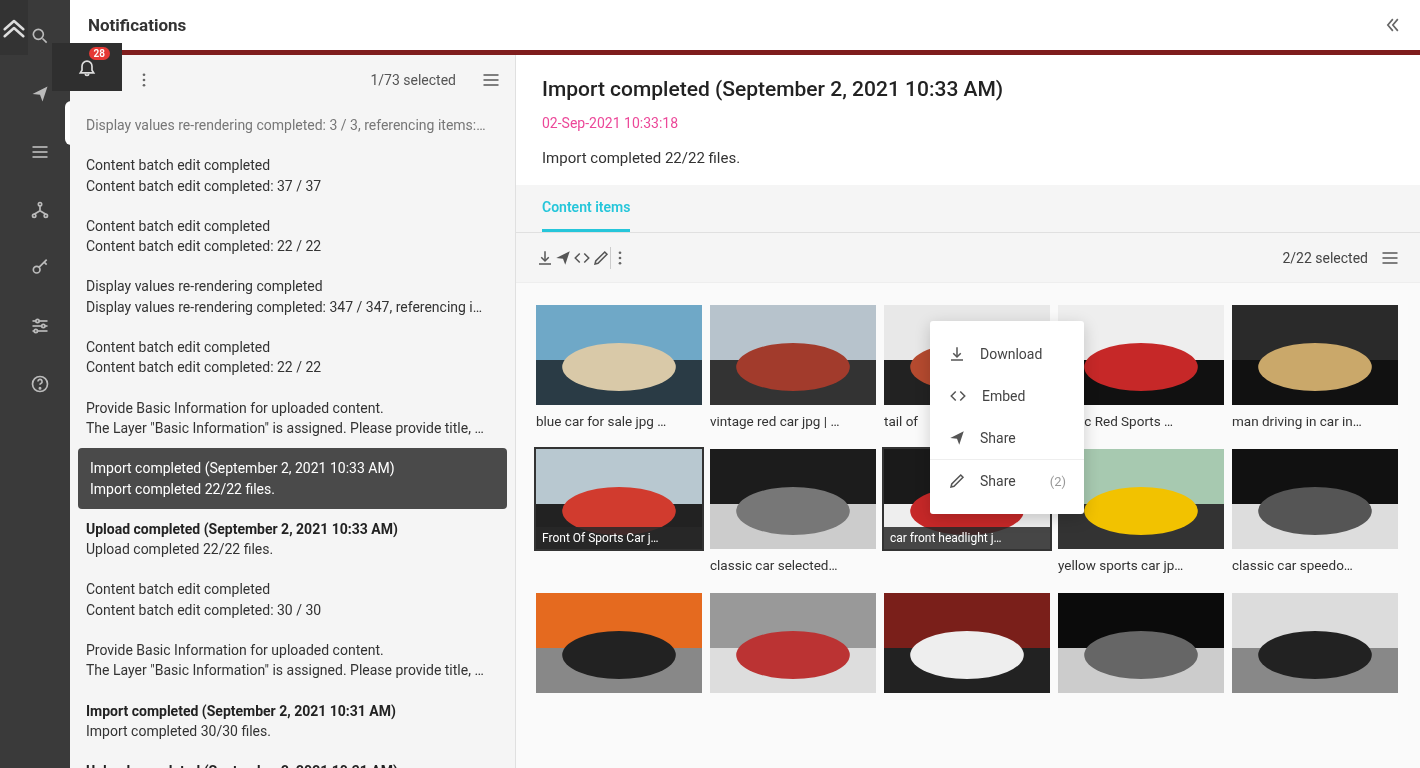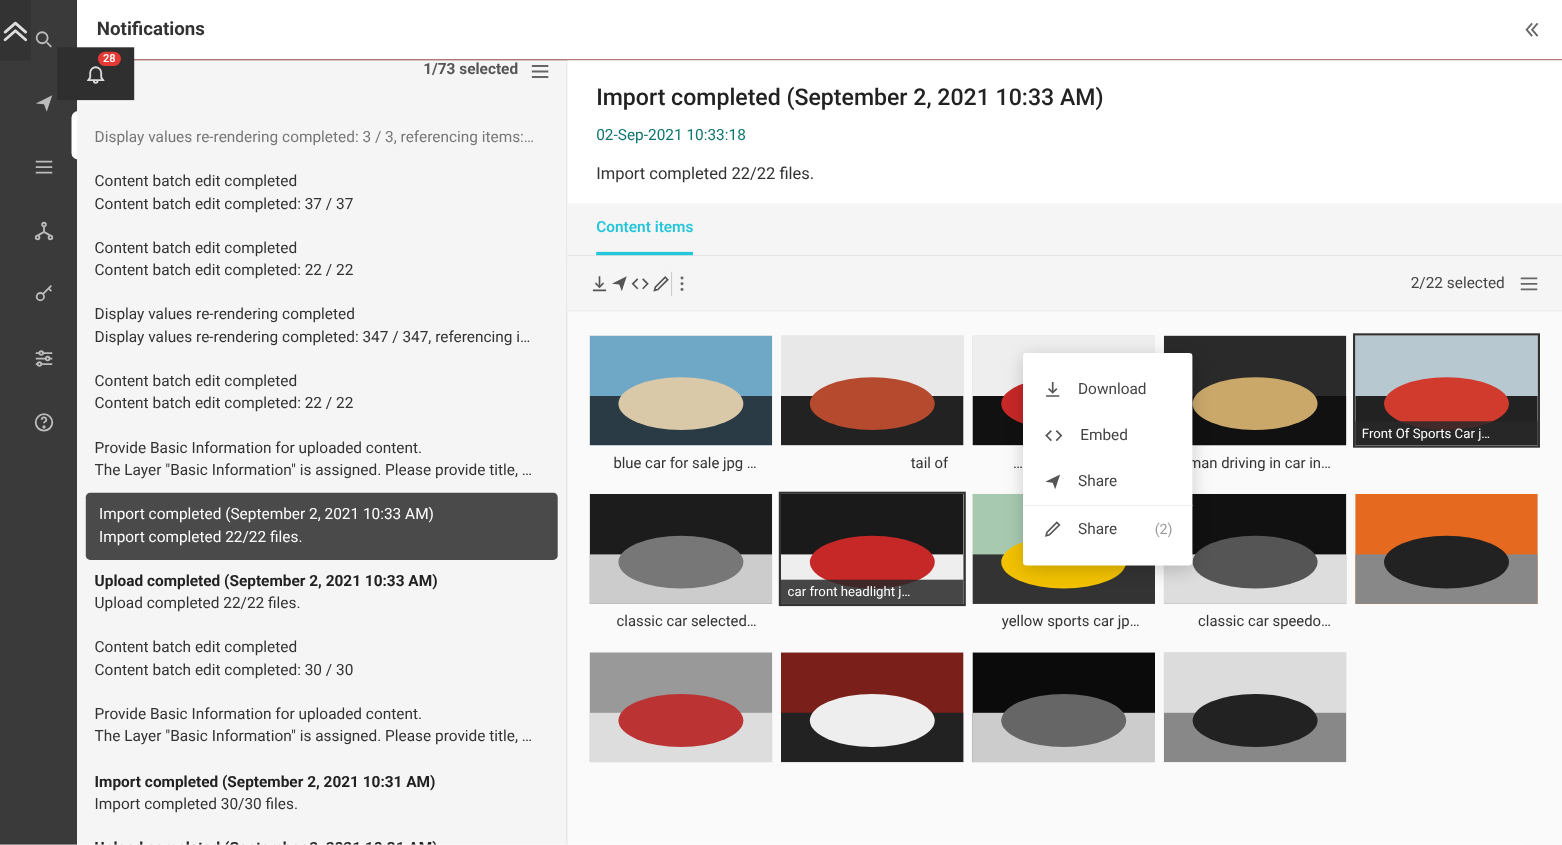--- a/index.html
+++ b/index.html
@@ -16,66 +16,66 @@
   .rail-bell { position: relative; width: 70px; height: 48px; display: flex; align-items: center; justify-content: center; background: #2f2f2f; cursor: pointer;}
   .rail-bell .badge { position: absolute; top: 4px; right: 12px; background: #e53935; color: #fff; border-radius: 10px; font-size: 10px; font-weight: 600; padding: 1px 5px; }
   .rail-bottom-logo { width: 44px; height: 44px; background: #fff; border-radius: 6px; display:flex; align-items:center; justify-content:center; margin-top: 10px; }
 
   svg { display: block; }
 
   
   .main { flex: 1; display: flex; flex-direction: column; min-width: 0; }
 
   
-  .header { height: 55px; border-bottom: 1px solid #7f1d1d; display: flex; align-items: center; padding: 0 18px; background: #fff; flex-shrink:0; }
+  .header { height: 55px; border-bottom: 5px solid #7f1d1d; display: flex; align-items: center; padding: 0 18px; background: #fff; flex-shrink:0; }
   .header-title { font-size: 17px; font-weight: 700; color: #333; }
   .header-spacer { flex: 1; }
   .header-collapse { cursor: pointer; color: #666; }
 
   
   .columns { flex: 1; display: flex; min-height: 0; }
 
   
   .notif-col { width: 446px; background: #f5f5f5; border-right: 1px solid #e0e0e0; display: flex; flex-direction: column; flex-shrink: 0; }
-  .notif-toolbar { height: 50px; display: flex; align-items: flex-start; padding: 0 14px; gap: 0; color: #666; flex-shrink: 0; font-weight: bold; }
+  .notif-toolbar { height: 50px; display: flex; align-items: center; padding: 0 14px; gap: 15px; color: #666; flex-shrink: 0; }
   .tb-divider { width: 1px; height: 22px; background: #ccc; }
   .tb-spacer { flex: 1; }
   .tb-count { font-size: 14px; color: #555; }
   .tb-icon { cursor: pointer; display:flex; align-items:center; justify-content:center; }
   .notif-list { flex: 1; overflow-y: hidden; padding: 0 0 10px 0; }
   .notif-item { padding: 10px 16px; line-height: 1.45; font-size: 14px; color: #333; }
   .notif-item .t { display:block; white-space: nowrap; overflow: hidden; text-overflow: ellipsis; }
   .notif-item .desc { display:block; white-space: nowrap; overflow: hidden; text-overflow: ellipsis; color: #333; }
   .notif-item.first-cut .t { color: #777; }
   .notif-item.unread .t { font-weight: 700; color: #222; }
   .notif-item.selected { background: #4a4a4a; color: #fff; border-radius: 4px; margin: 0 8px; padding: 10px 12px; }
   .notif-item.selected .t, .notif-item.selected .desc { color: #fff; }
 
   
   .detail-col { flex: 1; display: flex; flex-direction: column; min-width: 0; background: #fafafa; position: relative; }
   .detail-header { background: #fff; padding: 22px 26px 18px; flex-shrink: 0; }
   .detail-title { font-size: 21px; font-weight: 500; color: #222; margin: 0 0 14px 0; }
-  .detail-time { font-size: 14px; color: #0f766e; margin-bottom: 18px; }
+  .detail-time { font-size: 14px; color: #ec4899; margin-bottom: 18px; }
   .detail-summary { font-size: 15px; color: #333; }
 
   .tabs { display: flex; border-bottom: 1px solid #e0e0e0; background: #f5f5f5; padding: 0 26px; flex-shrink:0; }
   .tab { padding: 14px 0; font-size: 14px; font-weight: 600; color: #26c6da; border-bottom: 3px solid #26c6da; cursor: pointer; }
 
   .items-toolbar { height: 50px; display: flex; align-items: center; padding: 0 20px; color: #666; background: #f5f5f5; flex-shrink:0; border-bottom: 1px solid #eee; }
   .items-toolbar .tb-divider { height: 22px; }
   .items-toolbar .tb-spacer { flex: 1; }
   .items-count { font-size: 14px; color: #444; }
 
   .items-grid-wrap { flex: 1; overflow-y: hidden; padding: 22px 20px; position: relative; }
   .items-grid { display: grid; grid-template-columns: repeat(5, 152px); gap: 20px 22px; }
   .card { width: 152px; }
   .thumb { width: 166px; height: 100px; background: #ddd; display:flex; align-items:center; justify-content:center; overflow:hidden; position: relative; }
   .thumb.selected { outline: 2px solid #333; outline-offset: 0; }
   .thumb .sel-label { position: absolute; bottom: 0; left: 0; right: 0; background: rgba(40,40,40,0.85); color: #fff; font-size: 12px; padding: 4px 6px; white-space: nowrap; overflow: hidden; text-overflow: ellipsis; }
-  .caption { font-size: 13.5px; color: #333; margin-top: 8px; text-align: right; white-space: nowrap; overflow: hidden; text-overflow: ellipsis; }
+  .caption { font-size: 13.5px; color: #333; margin-top: 8px; text-align: left; white-space: nowrap; overflow: hidden; text-overflow: ellipsis; }
 
   
   .context-menu { position: absolute; top: 38px; left: 414px; width: 154px; background: #fff; border-radius: 3px; box-shadow: 0 4px 16px rgba(0,0,0,0.18); padding: 12px 0; z-index: 50; }
   .ctx-item { display: flex; align-items: center; gap: 14px; padding: 12px 18px; font-size: 14px; color: #444; cursor: pointer; }
   .ctx-item.sep-above { border-top: 1px solid #eee; }
   .ctx-item .cnt { margin-left: auto; color: #999; font-size: 13px; }
 
   
   .faux { width:100%; height:100%; }
 </style>
@@ -311,20 +311,30 @@
                   <rect x="0" y="0" width="152" height="100" fill="#6fa8c7"></rect>
                   <rect x="0" y="55" width="152" height="45" fill="#2a3b45"></rect>
                   <ellipse cx="76" cy="62" rx="52" ry="24" fill="#d9c9a8"></ellipse>
                 </svg>
               </div>
               <div class="caption">blue car for sale jpg …</div>
             </div>
             <div class="card">
               <div class="thumb">
                 <svg class="faux" viewBox="0 0 152 100" preserveAspectRatio="none">
+                  <rect x="0" y="0" width="152" height="100" fill="#b7c3cc"></rect>
+                  <rect x="0" y="55" width="152" height="45" fill="#333"></rect>
+                  <ellipse cx="76" cy="62" rx="52" ry="24" fill="#a23b2c"></ellipse>
+                </svg>
+              </div>
+              <div class="caption">vintage red car jpg | …</div>
+            </div>
+            <div class="card">
+              <div class="thumb">
+                <svg class="faux" viewBox="0 0 152 100" preserveAspectRatio="none">
                   <rect x="0" y="0" width="152" height="100" fill="#e8e8e8"></rect>
                   <rect x="0" y="55" width="152" height="45" fill="#222"></rect>
                   <ellipse cx="76" cy="62" rx="52" ry="24" fill="#b54a2f"></ellipse>
                 </svg>
               </div>
               <div class="caption">tail of</div>
             </div>
             <div class="card">
               <div class="thumb">
                 <svg class="faux" viewBox="0 0 152 100" preserveAspectRatio="none">

